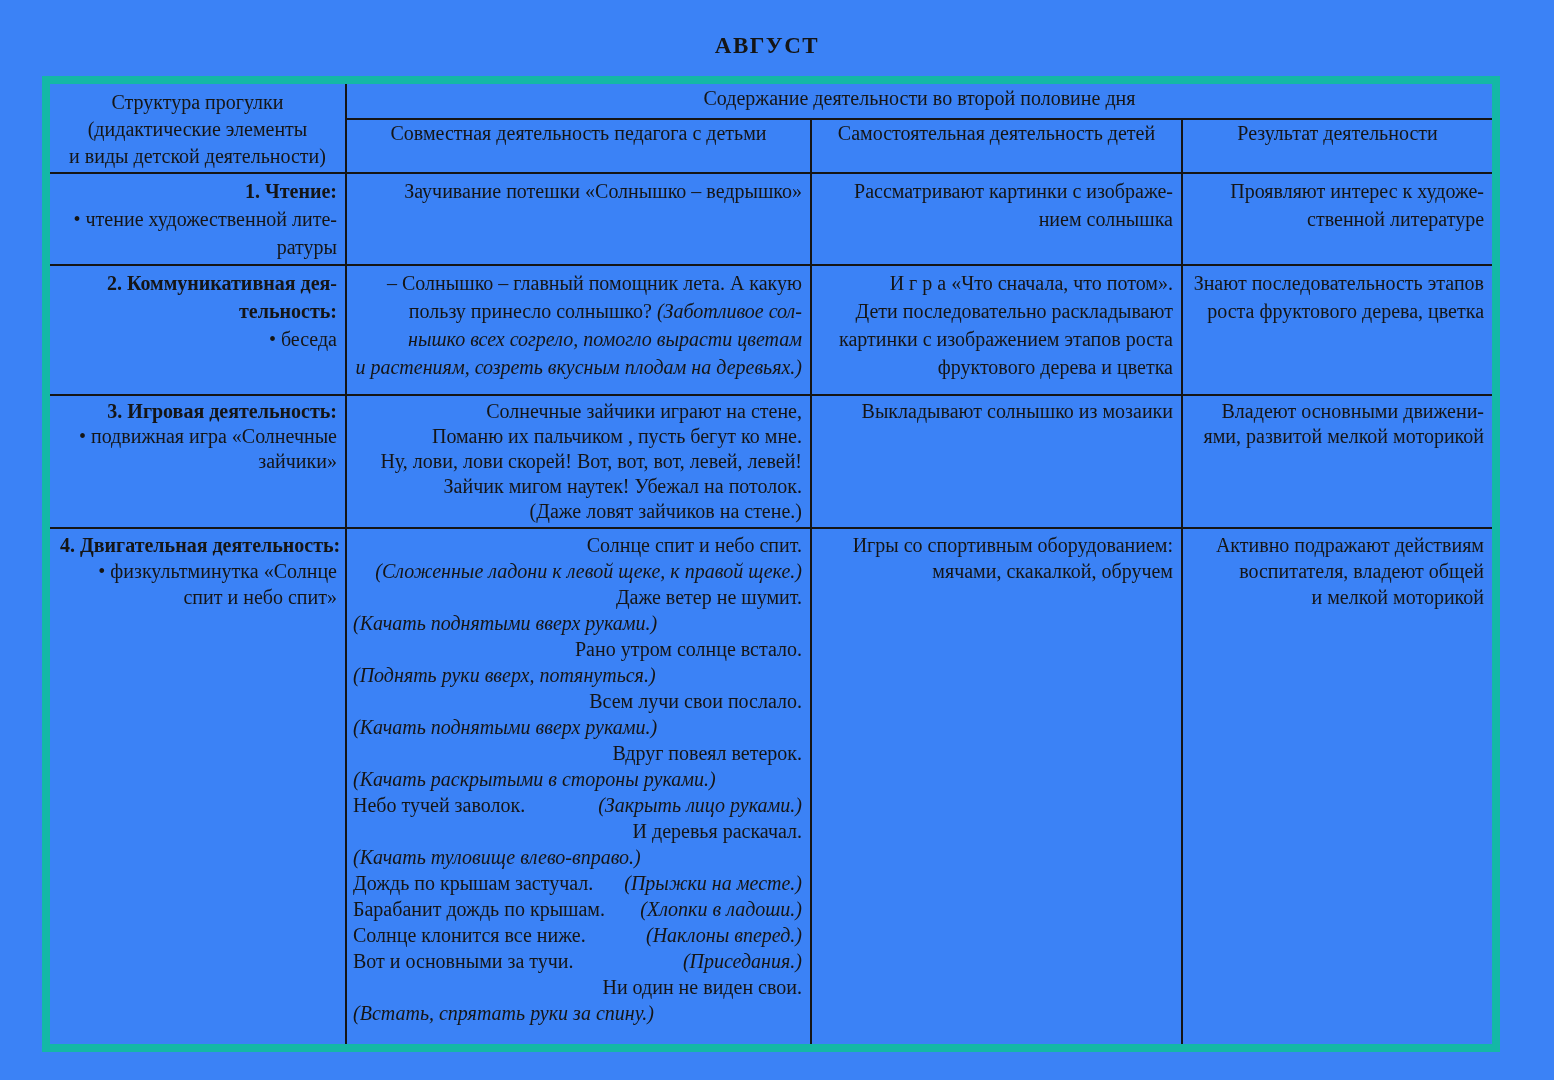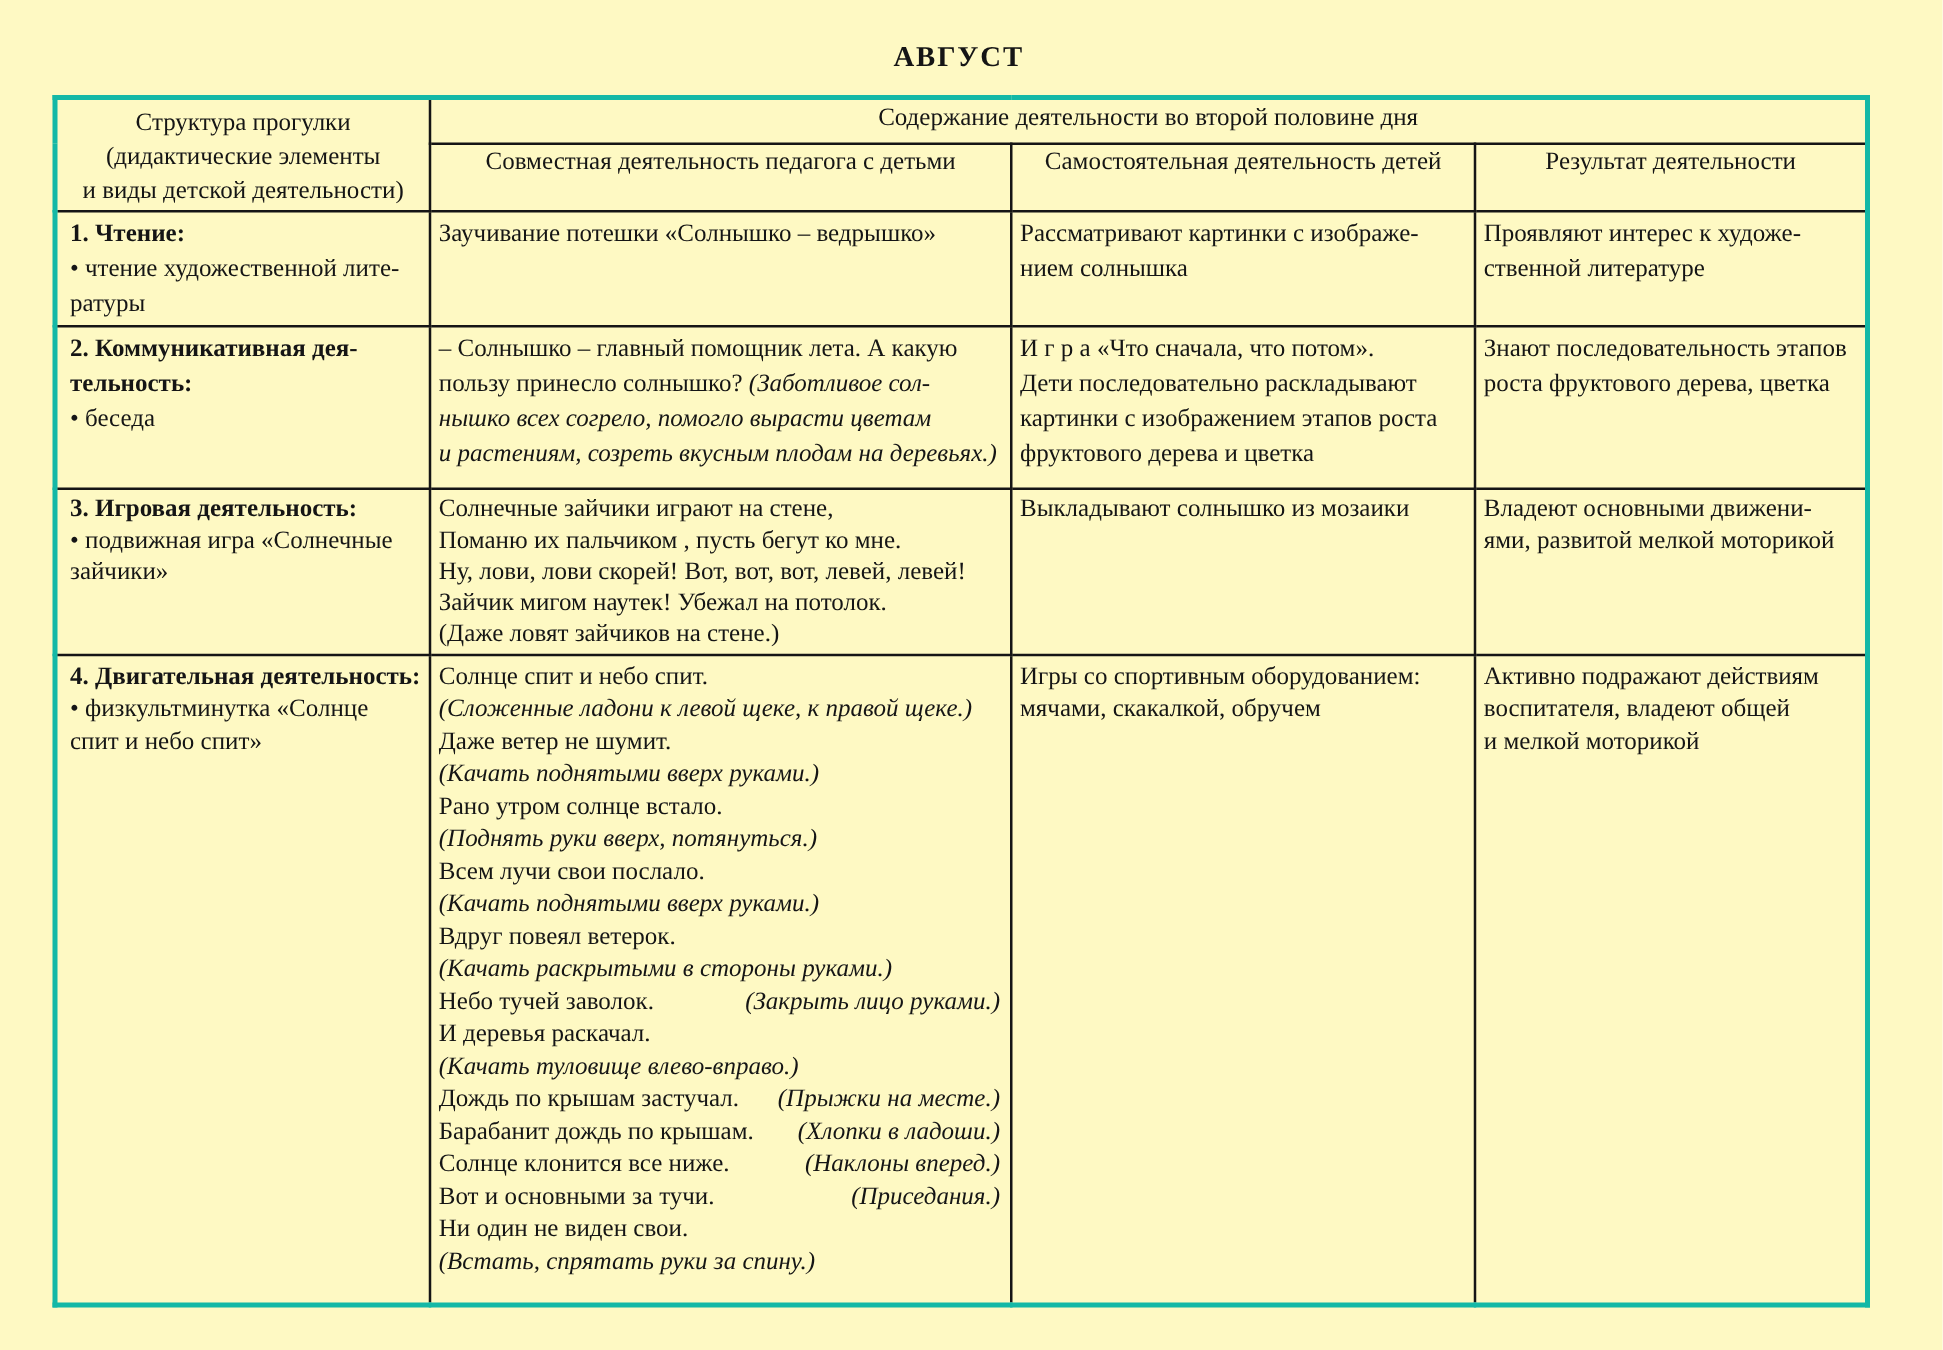--- a/index.html
+++ b/index.html
@@ -6,41 +6,41 @@
     margin: 0;
     padding: 0;
     background: #fbfbf8;
     font-family: "Liberation Serif", "DejaVu Serif", serif;
     color: #151515;
   }
   .page {
     position: relative;
     width: 1554px;
     height: 1080px;
-    background: #fef9c3;
+    background: #3b82f6;
     overflow: hidden;
   }
   .page-title {
     position: absolute;
     top: 33px;
     left: 42px;
     width: 1450px;
     text-align: center;
     font-size: 23px;
     font-weight: bold;
     letter-spacing: 1.5px;
   }
   table.plan {
     position: absolute;
     left: 42px;
     top: 76px;
     width: 1450px;
     border-collapse: collapse;
     table-layout: fixed;
-    border: 4px solid #14b8a6;
+    border: 8px solid #14b8a6;
   }
   table.plan th, table.plan td {
     border: 2px solid #151515;
     vertical-align: top;
     overflow: hidden;
     font-weight: normal;
   }
   thead th {
     font-size: 20px;
     text-align: center;
@@ -57,20 +57,21 @@
     padding: 3px 8px 3px 6px;
   }
   tbody td.c-structure { padding-left: 10px; }
   tbody tr.row-1 { height: 80px; }
   tbody tr.row-2 { height: 130px; }
   tbody tr.row-3 { height: 129px; }
   tbody tr.row-4 { height: 520px; }
   .line {
     line-height: 28px;
     white-space: nowrap;
+    text-align: right;
   }
   tbody tr.row-3 .line { line-height: 25px; }
   tbody tr.row-4 .line { line-height: 26px; }
   .line.split {
     display: flex;
     justify-content: space-between;
   }
   .line.right { text-align: left; }
   .it { font-style: italic; }
   .bd { font-weight: bold; }

